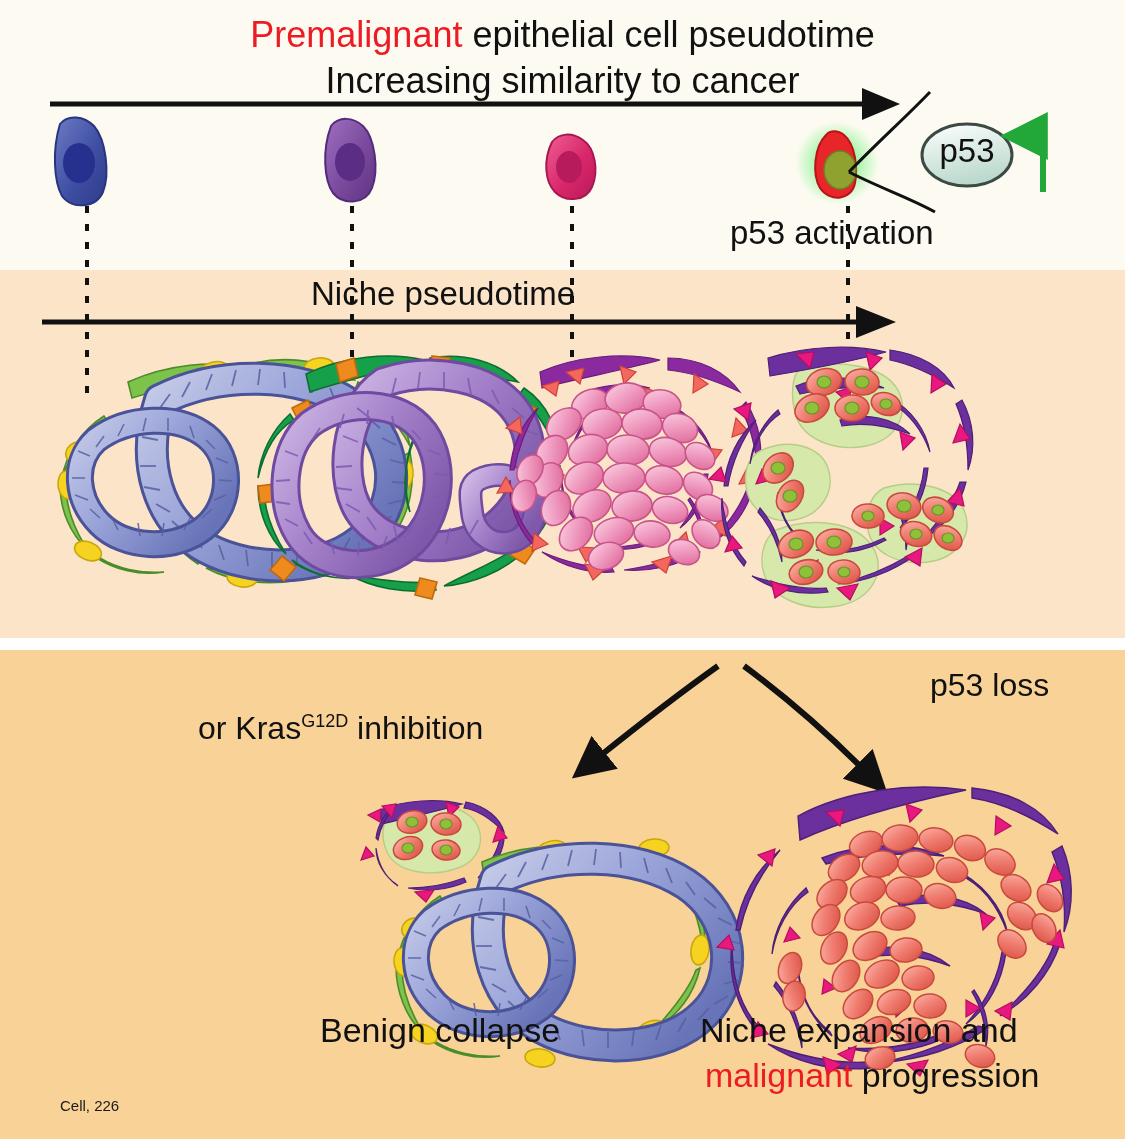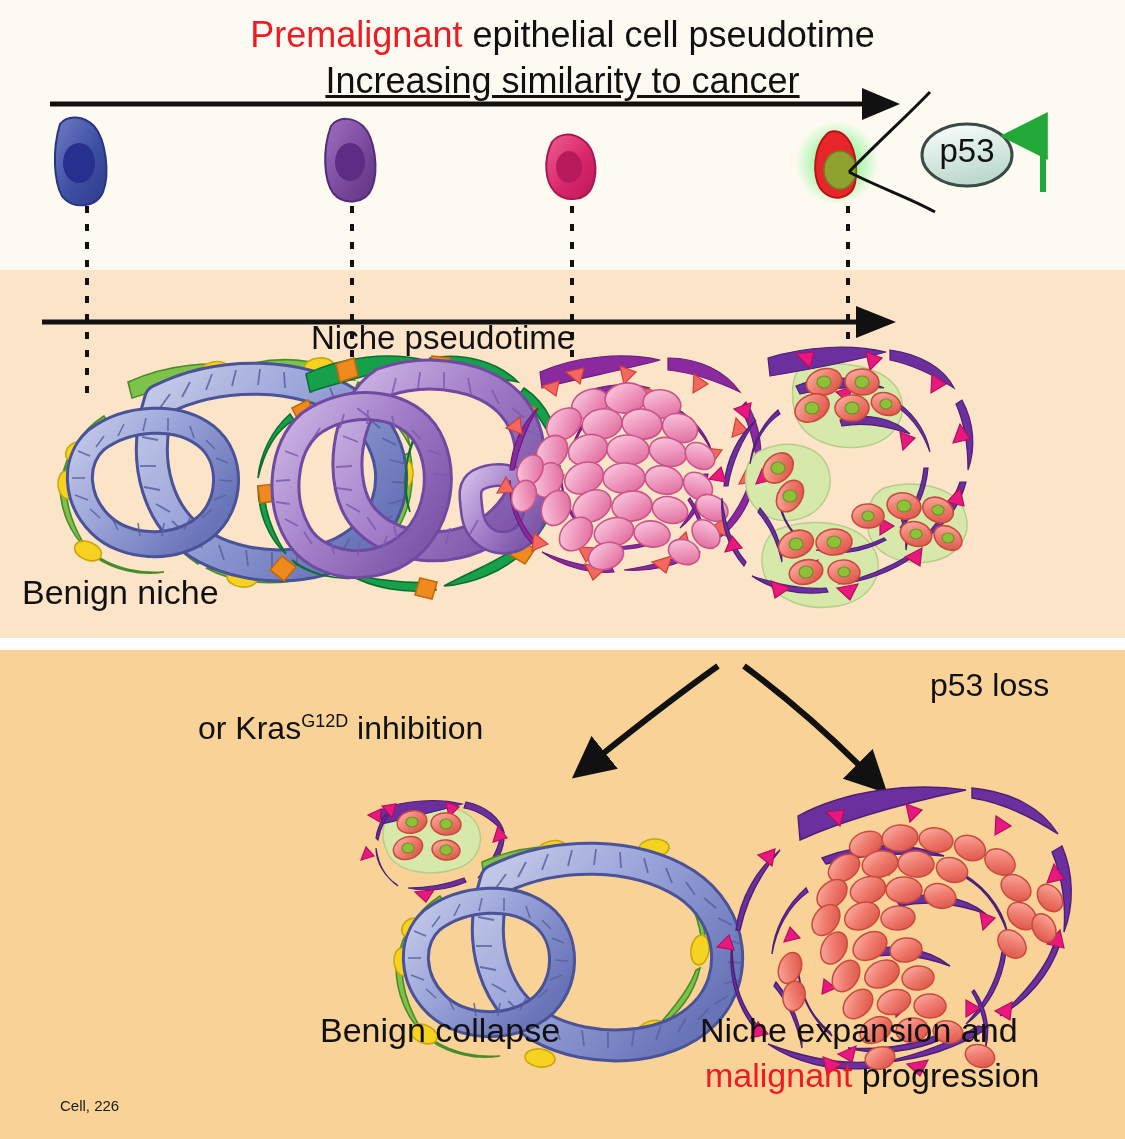--- a/index.html
+++ b/index.html
@@ -19,24 +19,24 @@
   #band-top{top:0;height:270px;background:#fdfbf1;}
   #band-mid{top:270px;height:368px;background:#fbe4c8;}
   #band-gap{top:638px;height:12px;background:#ffffff;}
   #band-bot{top:650px;height:489px;background:#f9d297;}
 
   
   .txt{position:absolute;color:#111111;white-space:nowrap;line-height:1.05;}
   .red{color:#ed1b24;}
 
   #title-line1{top:16px;left:50%;transform:translateX(-50%);font-size:36px;}
-  #title-line2{top:62px;left:50%;transform:translateX(-50%);font-size:36px;text-decoration:underline;}
+  #title-line2{top:62px;left:50%;transform:translateX(-50%);font-size:36px;}
 
   #p53-activation-label{top:216px;left:730px;font-size:33px;}
-  #niche-pseudotime-label{top:277px;left:311px;font-size:33px;margin-top:44px;}
+  #niche-pseudotime-label{top:277px;left:311px;font-size:33px;}
   #benign-niche-label{top:575px;left:22px;font-size:34px;}
   #cancerlike-niche-label{top:575px;left:660px;font-size:34px;}
 
   #p53-activity-label{top:669px;left:266px;font-size:32px;}
   #kras-label{top:712px;left:198px;font-size:32px;}
   #kras-label sup{font-size:18px;vertical-align:super;}
   #p53-loss-label{top:669px;left:930px;font-size:32px;}
 
   #niche-collapse-label{top:1013px;left:320px;font-size:34px;}
   #niche-expansion-label{top:1013px;left:700px;font-size:34px;}
@@ -698,25 +698,25 @@
         <ellipse cx="880" cy="1058" rx="15" ry="11" transform="rotate(-14 880 1058)"></ellipse>
       </g>
     </g>
   </svg>
 
   <div class="txt" id="title-line1">
     <span class="red">Premalignant</span><span> epithelial cell pseudotime</span>
   </div>
   <div class="txt" id="title-line2">Increasing similarity to cancer</div>
 
+  <div class="txt" id="p53-activation-label">p53 activation</div>
 
   <div class="txt" style="top:134px;left:967px;transform:translateX(-50%);font-size:33px;">p53</div>
 
   <div class="txt" id="niche-pseudotime-label">Niche pseudotime</div>
-  <div class="txt" id="benign-niche-label">Benign niche</div>
 
   <div class="txt" id="kras-label"><span>or Kras</span><sup>G12D</sup><span> inhibition</span></div>
   <div class="txt" id="p53-loss-label">p53 loss</div>
 
   <div class="txt" id="niche-collapse-label">Benign collapse</div>
   <div class="txt" id="malignant-line"><span class="red">malignant</span><span> progression</span></div>
   <div class="txt" id="niche-expansion-label">Niche expansion and</div>
 
   <div class="txt" id="citation">Cell, 226</div>
 

